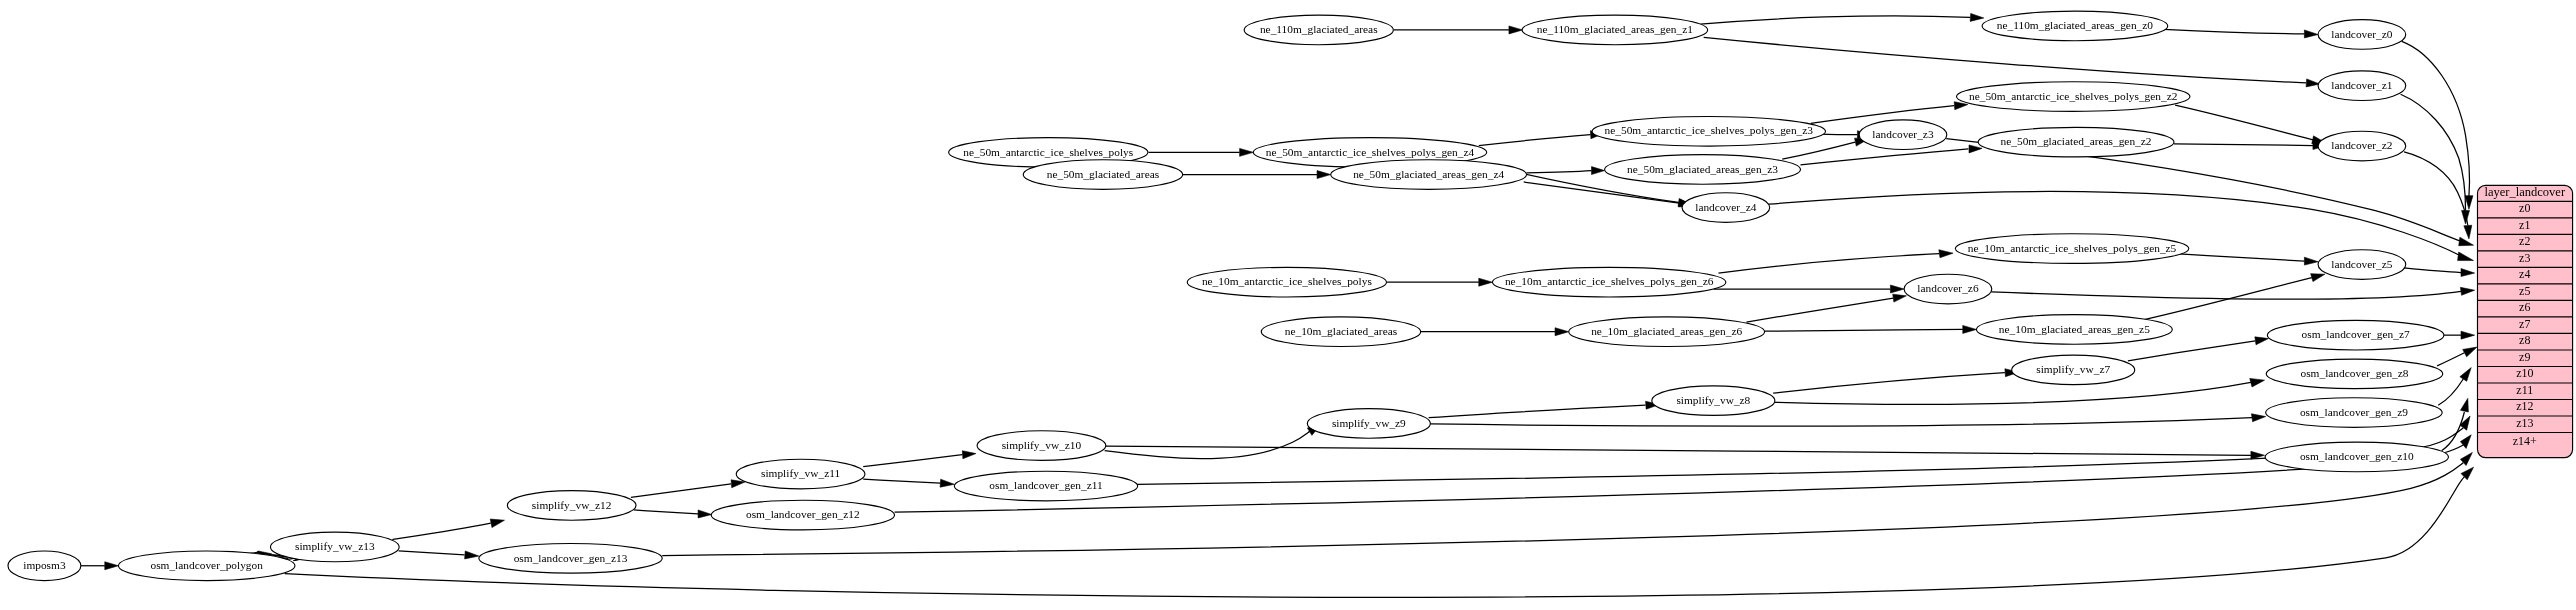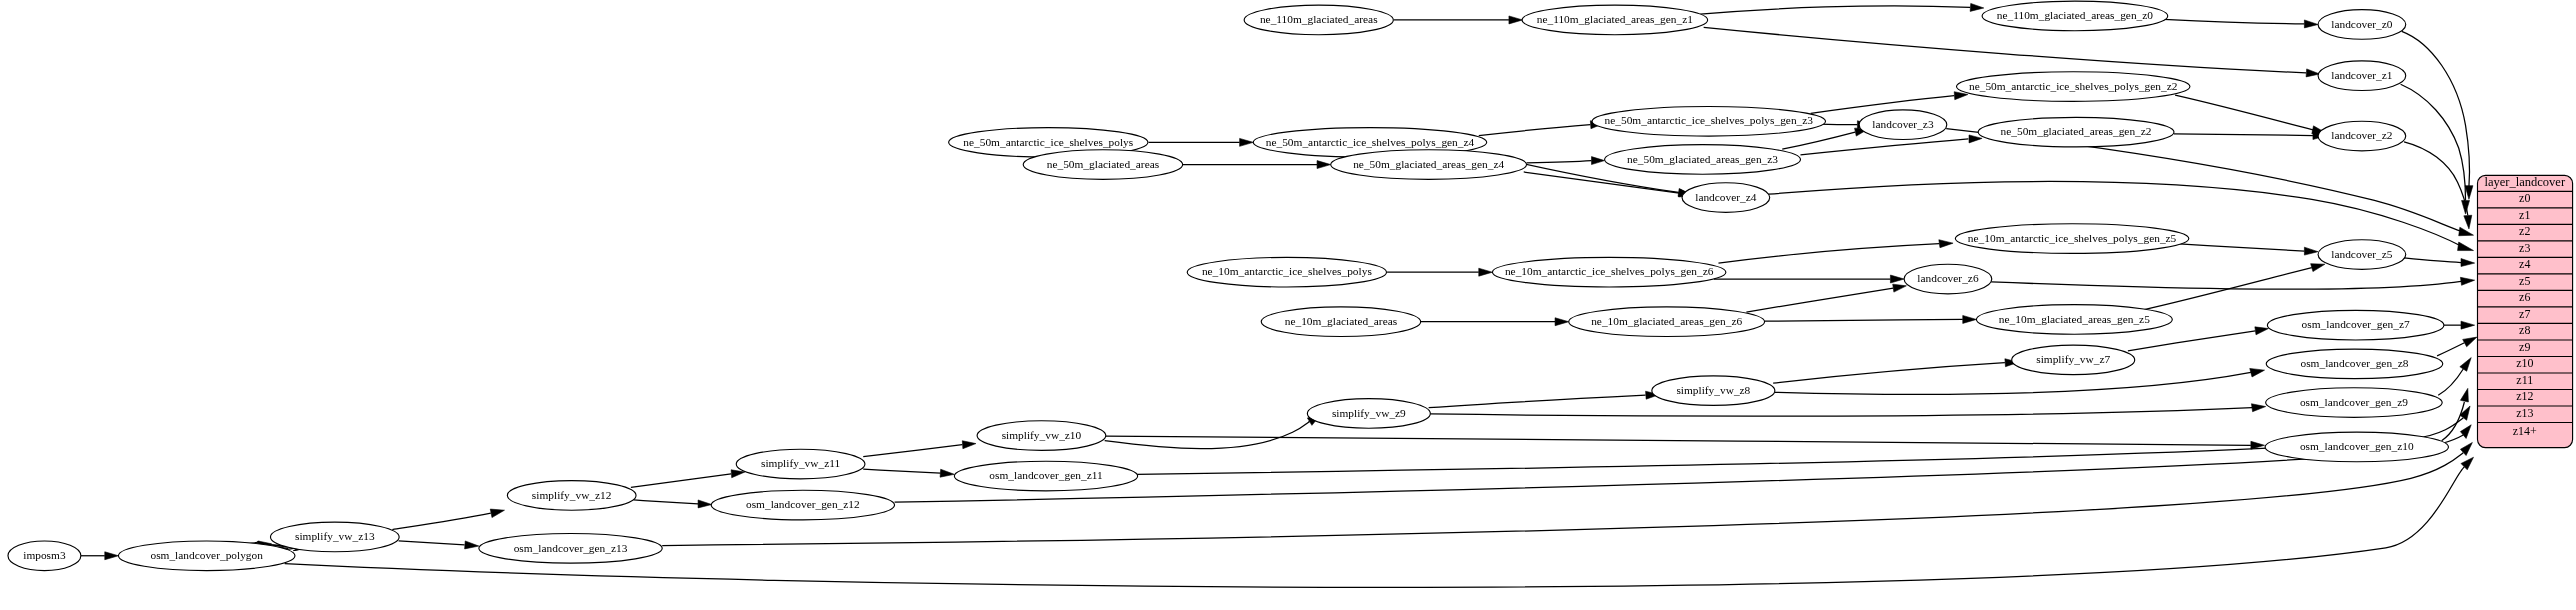--- a/index.html
+++ b/index.html
@@ -11,20 +11,21 @@
     font-family: "Liberation Serif", serif;
     width: 2576px;
     height: 611px;
     overflow: hidden;
   }
   #graph-root {
     position: relative;
     width: 2576px;
     height: 542px;
     background: #ffffff;
+    margin-top: 10px;
   }
   svg#dag {
     display: block;
     width: 2576px;
     height: 611px;
   }
   .node-ellipse {
     fill: #ffffff;
     stroke: #000000;
     stroke-width: 2;

